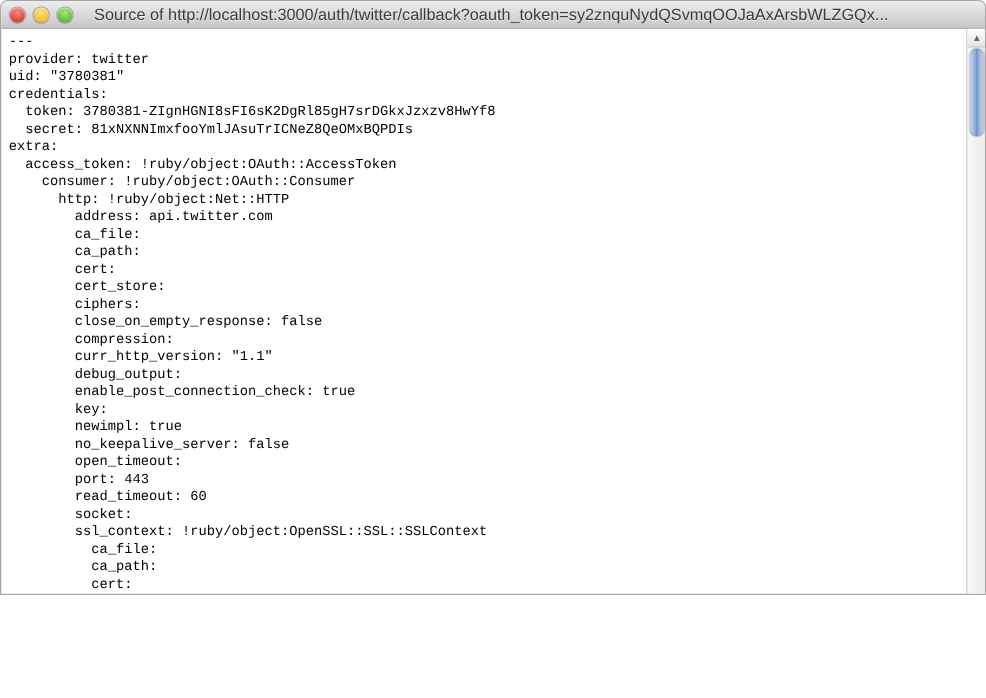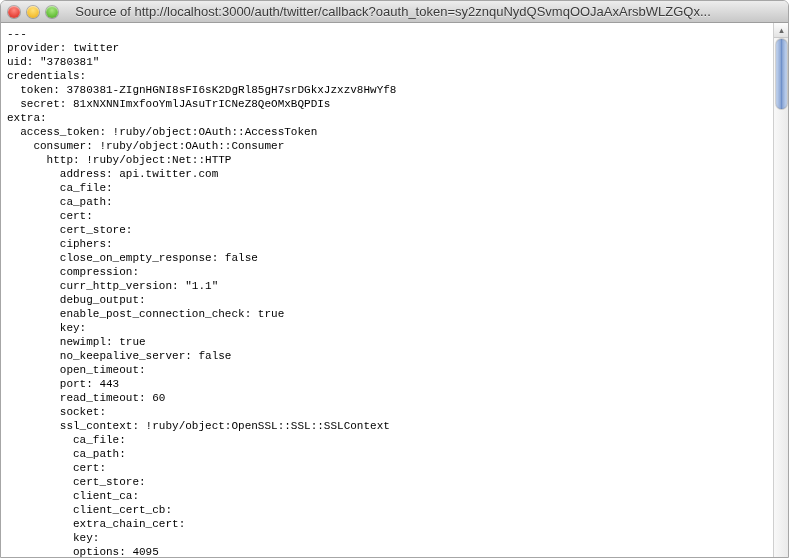--- a/index.html
+++ b/index.html
@@ -1,17 +1,17 @@
 <!DOCTYPE html>
 <html><head>
 <meta charset="utf-8">
 <style>
   * { margin: 0; padding: 0; box-sizing: border-box; }
   html, body { width: 789px; height: 558px; overflow: hidden; font-family: "Lucida Grande", sans-serif; }
-  .window { width: 789px; height: 558px; display: flex; flex-direction: column; background: #fff; border: 1px solid #a6a6a6; border-radius: 6px 6px 0 0; overflow: hidden; }
+  .window { width: 789px; height: 476px; display: flex; flex-direction: column; background: #fff; border: 1px solid #a6a6a6; border-radius: 6px 6px 0 0; overflow: hidden; }
   .titlebar { height: 22px; background: linear-gradient(to bottom, #ededed 0%, #dcdcdc 45%, #c7c7c7 100%); border-bottom: 1px solid #9d9d9d; display: flex; align-items: center; padding: 0 7px; gap: 7px; }
   .traffic { display: flex; gap: 7px; align-items: center; }
   .dot { width: 12px; height: 12px; border-radius: 50%; box-shadow: inset 0 1px 1px rgba(255,255,255,.5), 0 0 0 1px rgba(0,0,0,.25); }
   .dot.red { background: radial-gradient(circle at 50% 35%, #ff8b82, #e8483e 60%, #c33a30); }
   .dot.yellow { background: radial-gradient(circle at 50% 35%, #ffe27a, #f5c23a 60%, #d9a420); }
   .dot.green { background: radial-gradient(circle at 50% 35%, #a8e77e, #6ac23e 60%, #4e9a2c); }
   .title { flex: 1; text-align: center; font-size: 13px; color: #3a3a3a; white-space: nowrap; overflow: hidden; text-overflow: ellipsis; padding-right: 60px; text-shadow: 0 1px 0 rgba(255,255,255,.7); }
   .content-wrap { flex: 1; display: flex; overflow: hidden; }
   .content { flex: 1; padding: 4px 6px 4px 6px; font-family: Monaco, "Courier New", monospace; font-size: 11px; line-height: 14px; white-space: pre; color: #000; overflow: hidden; }
   .scrollbar { width: 15px; background: linear-gradient(to right, #f8f8f8, #eaeaea); border-left: 1px solid #cfcfcf; position: relative; }

